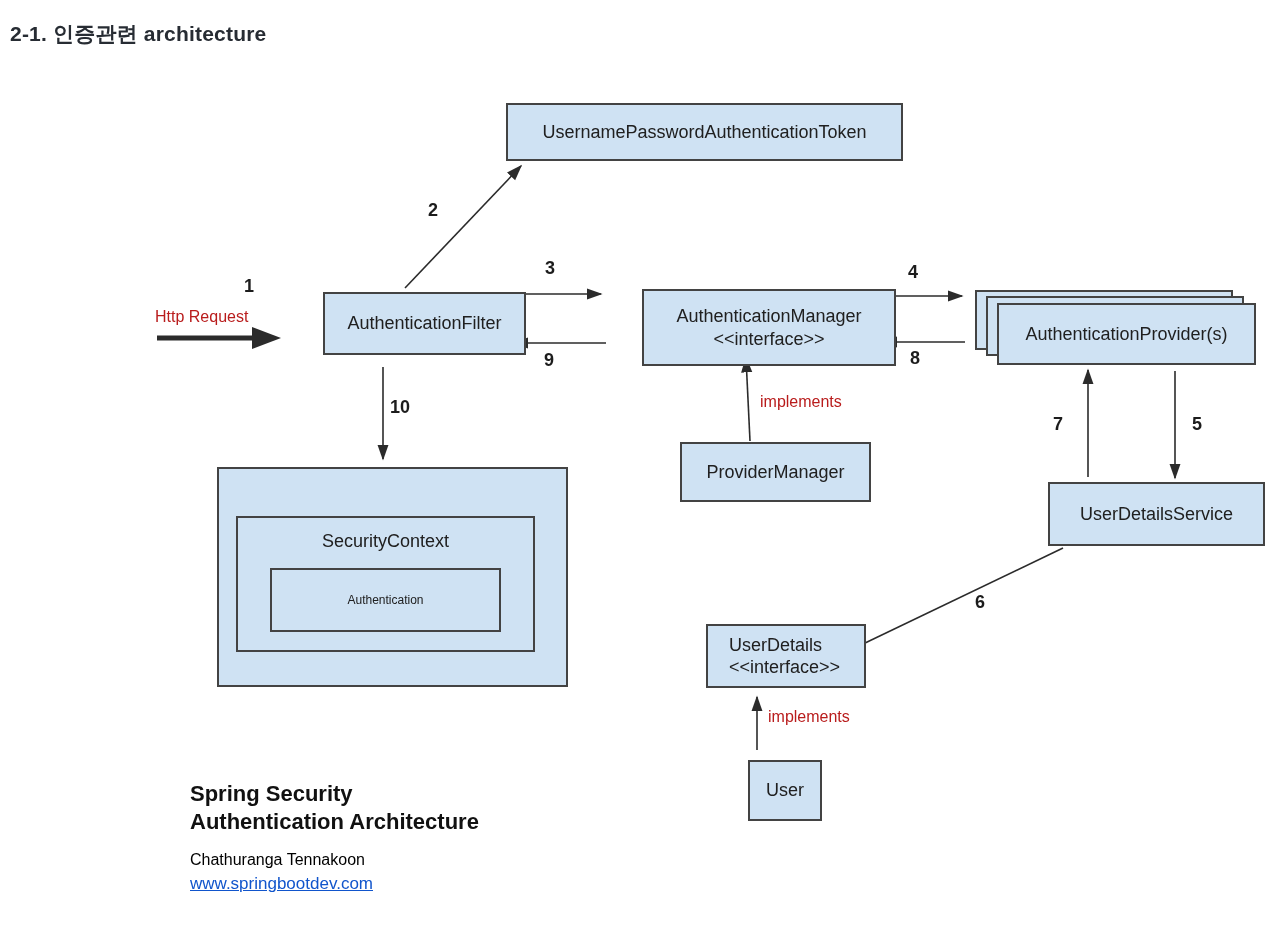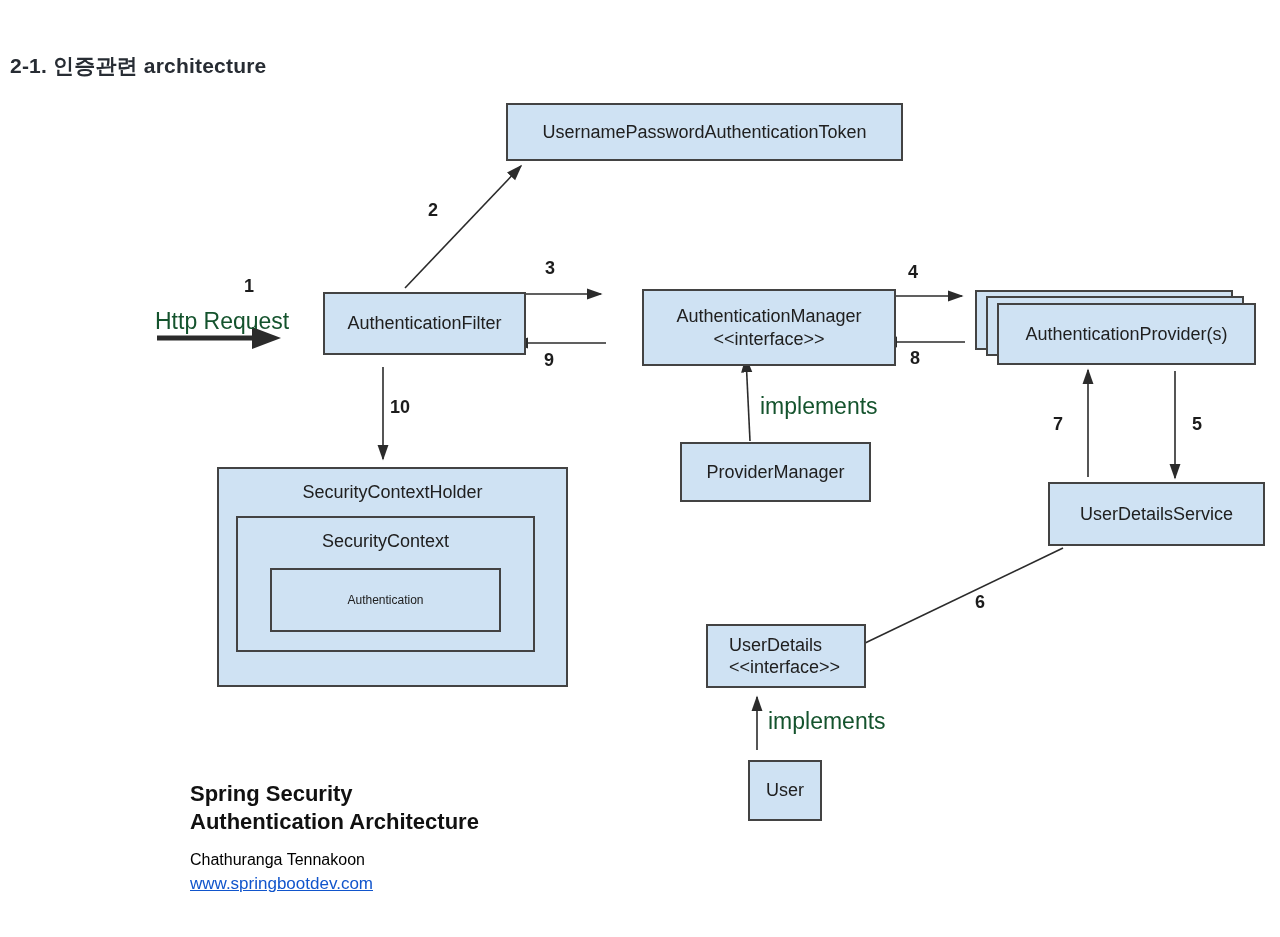--- a/index.html
+++ b/index.html
@@ -1,40 +1,40 @@
 <!DOCTYPE html>
 <html style="--node-fill: #cfe2f3; --node-border: #434343; --arrow: #2b2b2b; --link-color: #1155cc;"><head>
 <meta charset="utf-8">
 <style>
   html,body{margin:0;padding:0;background:#ffffff;}
   body{font-family:"Liberation Sans","DejaVu Sans",sans-serif;color:#1f1f1f;}
   .canvas{position:relative;width:1280px;height:937px;background:#ffffff;overflow:hidden;}
 
-  .page-title{position:absolute;left:10px;top:20px;font-size:21px;font-weight:bold;color:#272c33;letter-spacing:.2px;margin-top:32px;}
+  .page-title{position:absolute;left:10px;top:20px;font-size:21px;font-weight:bold;color:#272c33;letter-spacing:.2px;}
 
   svg.wires{position:absolute;left:0;top:0;width:1280px;height:937px;z-index:1;}
   svg.wires line{stroke:var(--arrow,#2b2b2b);stroke-width:1.6;}
   svg.wires line.thick{stroke-width:5;}
   svg.wires .head{fill:var(--arrow,#2b2b2b);}
 
   .node{position:absolute;z-index:2;background:var(--node-fill,#cfe2f3);
         border:2px solid var(--node-border,#434343);box-sizing:border-box;
         display:flex;align-items:center;justify-content:center;text-align:center;
         font-size:18px;color:#202020;line-height:1.25;margin-left:28px;}
   .node .two-line{display:block;}
 
   .stack-layer{position:absolute;background:var(--node-fill,#cfe2f3);
         border:2px solid var(--node-border,#434343);box-sizing:border-box;}
 
   .holder{display:block;}
   .holder-label{text-align:center;font-size:18px;color:#202020;padding-top:12px;}
   .inner-box{position:absolute;background:var(--node-fill,#cfe2f3);
         border:2px solid var(--node-border,#434343);box-sizing:border-box;}
 
-  .edge-label{position:absolute;z-index:3;font-size:23px;color:#14532d;white-space:nowrap;}
+  .edge-label{position:absolute;z-index:3;font-size:16px;color:#b91c1c;white-space:nowrap;}
   .num{position:absolute;z-index:3;font-size:18px;font-weight:bold;color:#1c1c1c;}
 
   .footer-heading{position:absolute;left:190px;top:780px;font-size:22px;font-weight:bold;
         color:#111;line-height:28px;z-index:3;}
   .footer-author{position:absolute;left:190px;top:851px;font-size:16px;color:#000000;z-index:3;}
   .footer-link{position:absolute;left:190px;top:874px;font-size:17px;z-index:3;
         color:var(--link-color,#1155cc);text-decoration:underline;cursor:pointer;}
 </style>
 </head>
 <body>
@@ -97,21 +97,20 @@
     <div class="stack-layer" style="left:22px;top:13px;width:259px;height:62px;display:flex;align-items:center;justify-content:center;font-size:18px;">
       <span>AuthenticationProvider(s)</span>
     </div>
   </div>
 
   <div class="node" style="left:652px;top:442px;width:191px;height:60px;">
     <span>ProviderManager</span>
   </div>
 
   <div class="node holder" style="left:189px;top:467px;width:351px;height:220px;">
-    <div class="holder-label">SecurityContextHolder</div>
     <div class="inner-box" style="left:17px;top:47px;width:299px;height:136px;">
       <div class="holder-label">SecurityContext</div>
       <div class="inner-box" style="left:32px;top:50px;width:231px;height:64px;display:flex;align-items:center;justify-content:center;font-size:12px;">
         <span>Authentication</span>
       </div>
     </div>
   </div>
 
   <div class="node" style="left:1020px;top:482px;width:217px;height:64px;">
     <span>UserDetailsService</span>

